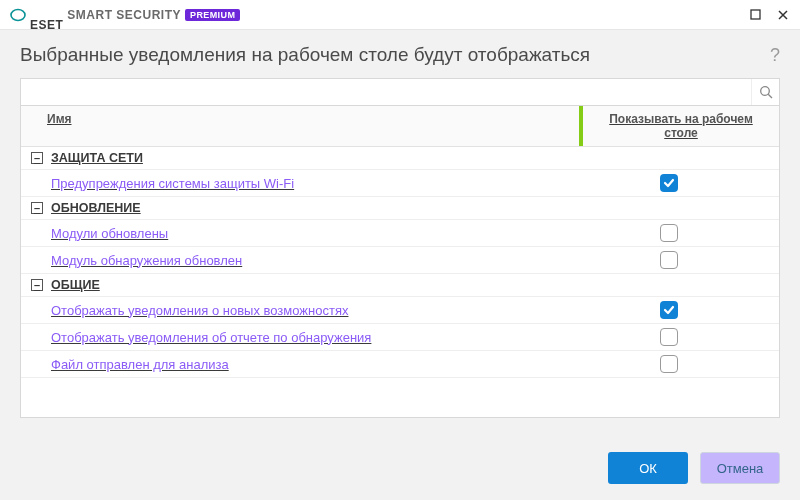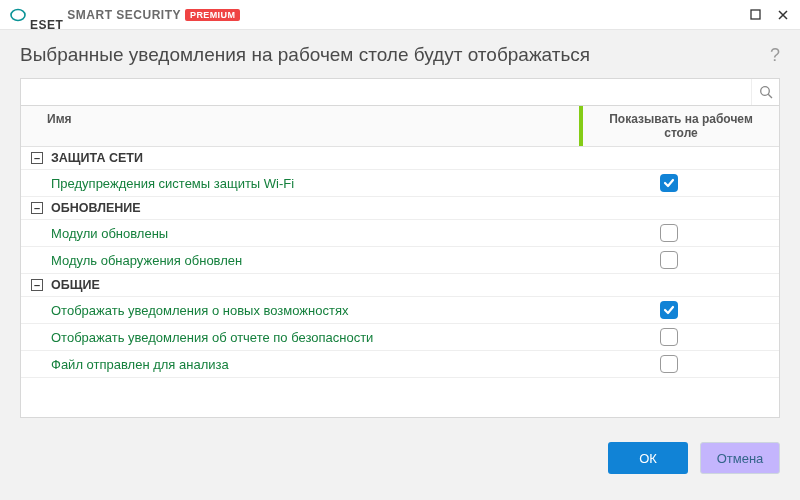--- a/index.html
+++ b/index.html
@@ -25,21 +25,21 @@
     display: flex;
     align-items: center;
     gap: 4px;
     font-size: 12px;
     letter-spacing: 0.5px;
     color: #4a4a4a;
   }
   .brand-eset { font-weight: 700; color: #3a3a3a; margin-top: 20px; }
   .brand-smart { font-weight: 700; color: #6a6a6a; }
   .brand-premium {
-    background: #ef4444;
+    background: #6d28d9;
     color: #fff;
     font-size: 9px;
     padding: 1px 5px;
     border-radius: 2px;
     font-weight: 600;
     letter-spacing: 0.4px;
   }
   .winctrls { display: flex; gap: 14px; }
   .winctrl { width: 14px; height: 14px; display:flex; align-items:center; justify-content:center; cursor:pointer; }
   .header {
@@ -62,20 +62,21 @@
     align-items:center;
   }
   .searchbar input {
     flex:1; border:none; outline:none; padding:0 8px; font-size:13px; height:100%;
   }
   .searchbar .sicon { width:28px; display:flex; align-items:center; justify-content:center; color:#8a8a8a; border-left:1px solid #eee; height:100%; cursor:pointer;}
   .table {
     background:#fff;
     border:1px solid #d8d8d8;
     border-top:none;
+    text-decoration:underline;
   }
   .thead {
     display:flex;
     border-bottom:1px solid #e2e2e2;
     background:#fafafa;
   }
   .th {
     padding:6px 10px;
     font-size:12px;
     color:#555;
@@ -96,34 +97,34 @@
   .grouprow .toggle {
     width:12px; height:12px; border:1px solid #555; background:#fff;
     display:flex; align-items:center; justify-content:center; margin-right:8px;
     font-size:11px; line-height:1; color:#333;
   }
   .itemrow {
     display:flex; align-items:center;
     border-bottom:1px solid #eee;
     padding:4px 10px;
     font-size:13px;
-    color:#15803d;
+    color:#8b5cf6;
   }
   .itemrow .iname { flex:1; padding-left:20px; }
   .itemrow .ichk { width:200px; display:flex; justify-content:center; }
   .chk {
     width:18px; height:18px; border-radius:4px;
     display:flex; align-items:center; justify-content:center;
     cursor:pointer;
   }
   .chk.off { border:1.5px solid #9a9a9a; background:#fff; }
   .chk.on  { background:#1183d6; }
   .chk.on svg { stroke:#fff; }
   .footer {
-    position:absolute; bottom:12px; left:0; right:0;
+    position:absolute; bottom:2px; left:0; right:0;
     display:flex; justify-content:flex-end; gap:12px;
     padding:14px 20px;
   }
   .btn {
     min-width:80px; height:32px;
     border-radius:3px;
     font-size:13px;
     display:flex; align-items:center; justify-content:center;
     cursor:pointer;
     border:1px solid transparent;
@@ -217,21 +218,21 @@
           <div class="iname">Отображать уведомления о новых возможностях</div>
           <div class="ichk">
             <span class="chk on">
               <svg width="12" height="12" viewBox="0 0 12 12">
                 <path d="M2 6 L5 9 L10 3" fill="none" stroke-width="2.2" stroke-linecap="round" stroke-linejoin="round"></path>
               </svg>
             </span>
           </div>
         </div>
         <div class="itemrow">
-          <div class="iname">Отображать уведомления об отчете по безопасности</div>
+          <div class="iname">Отображать уведомления об отчете по обнаружения</div>
           <div class="ichk">
             <span class="chk off"></span>
           </div>
         </div>
         <div class="itemrow">
           <div class="iname">Файл отправлен для анализа</div>
           <div class="ichk">
             <span class="chk off"></span>
           </div>
         </div>

